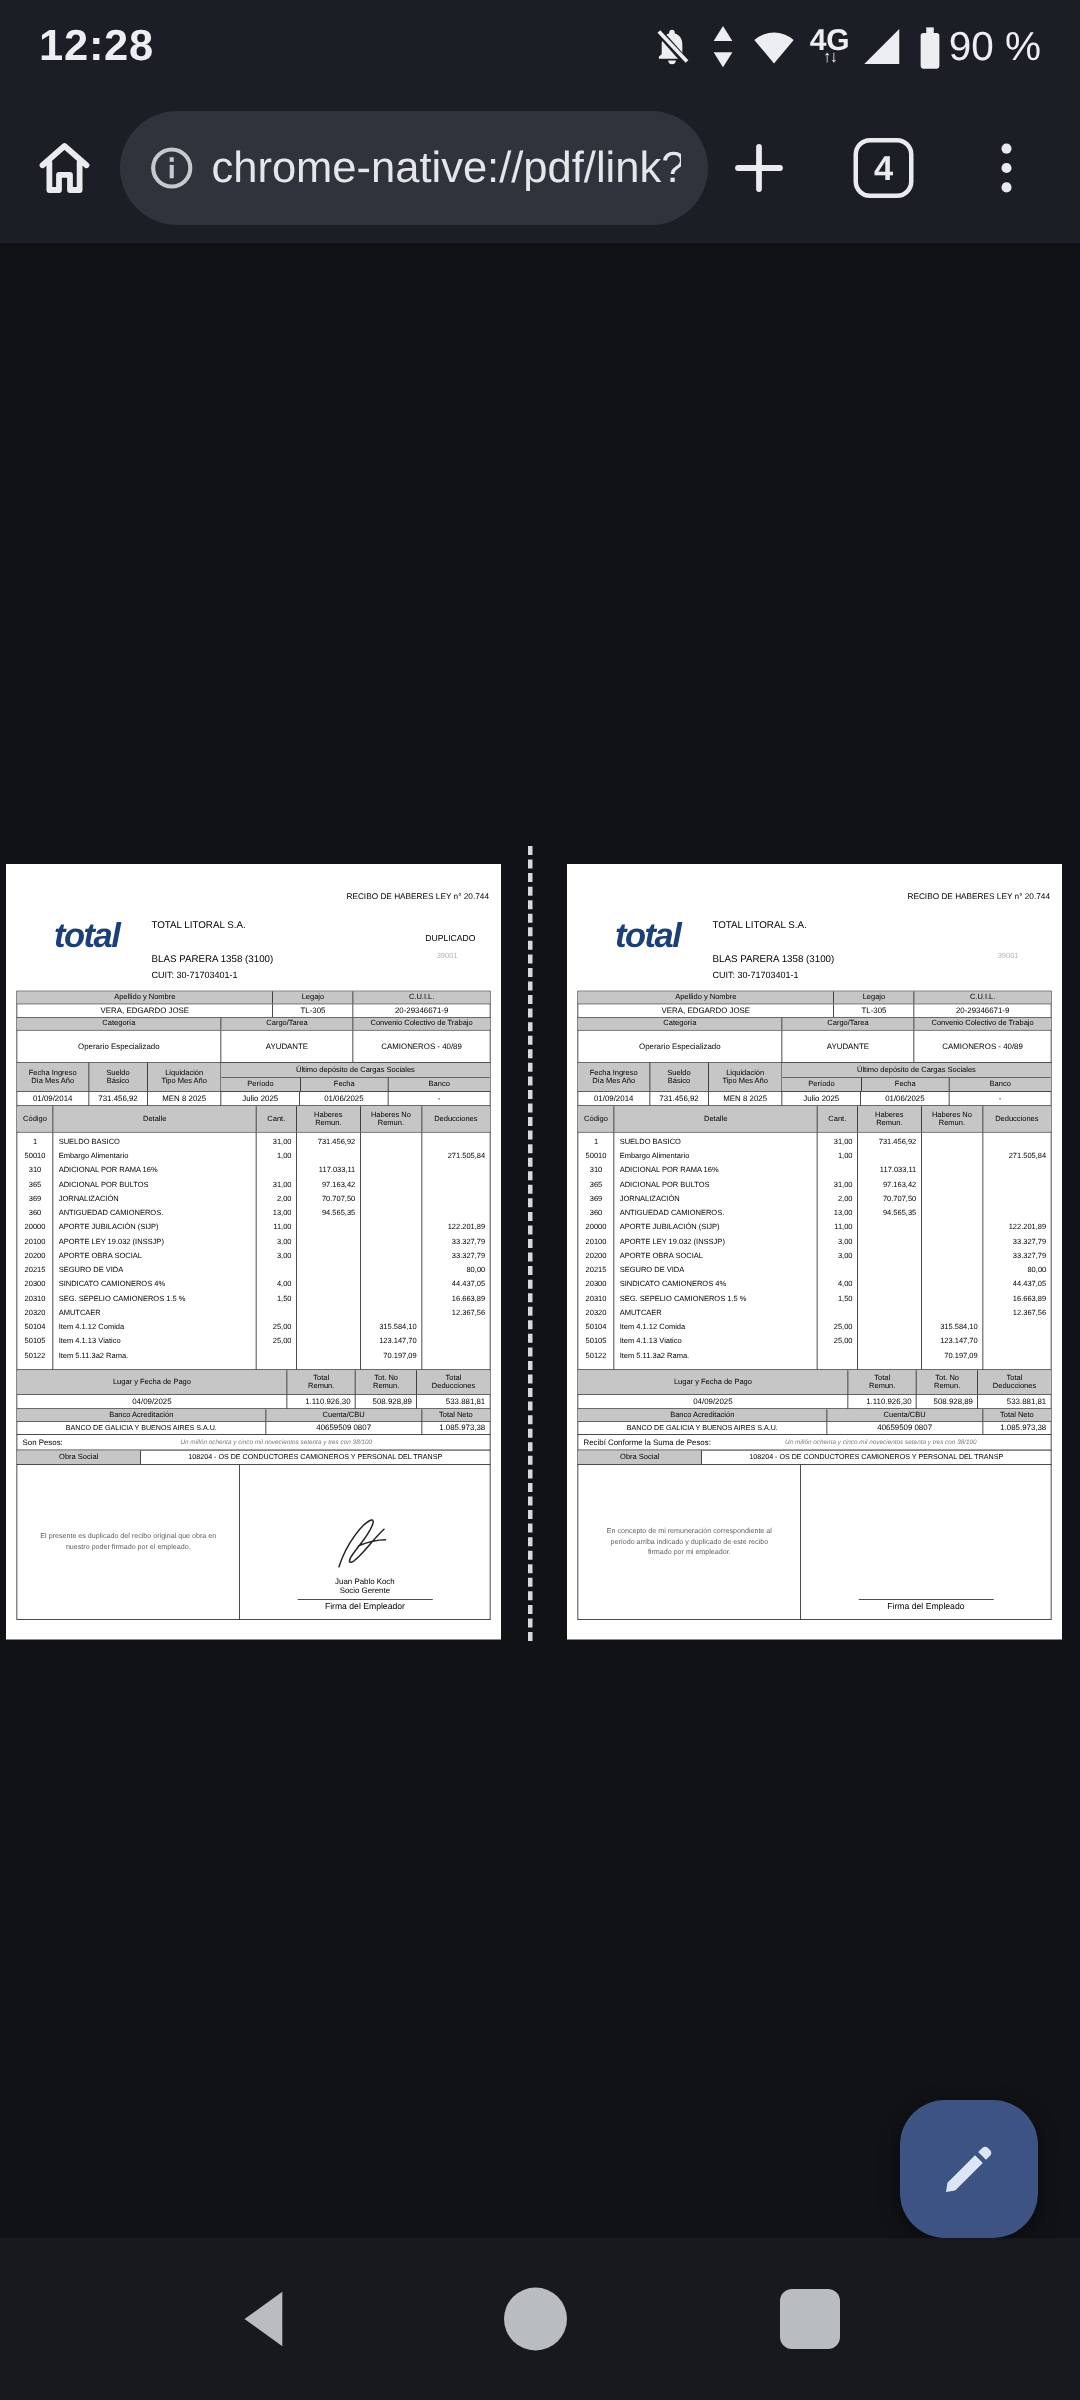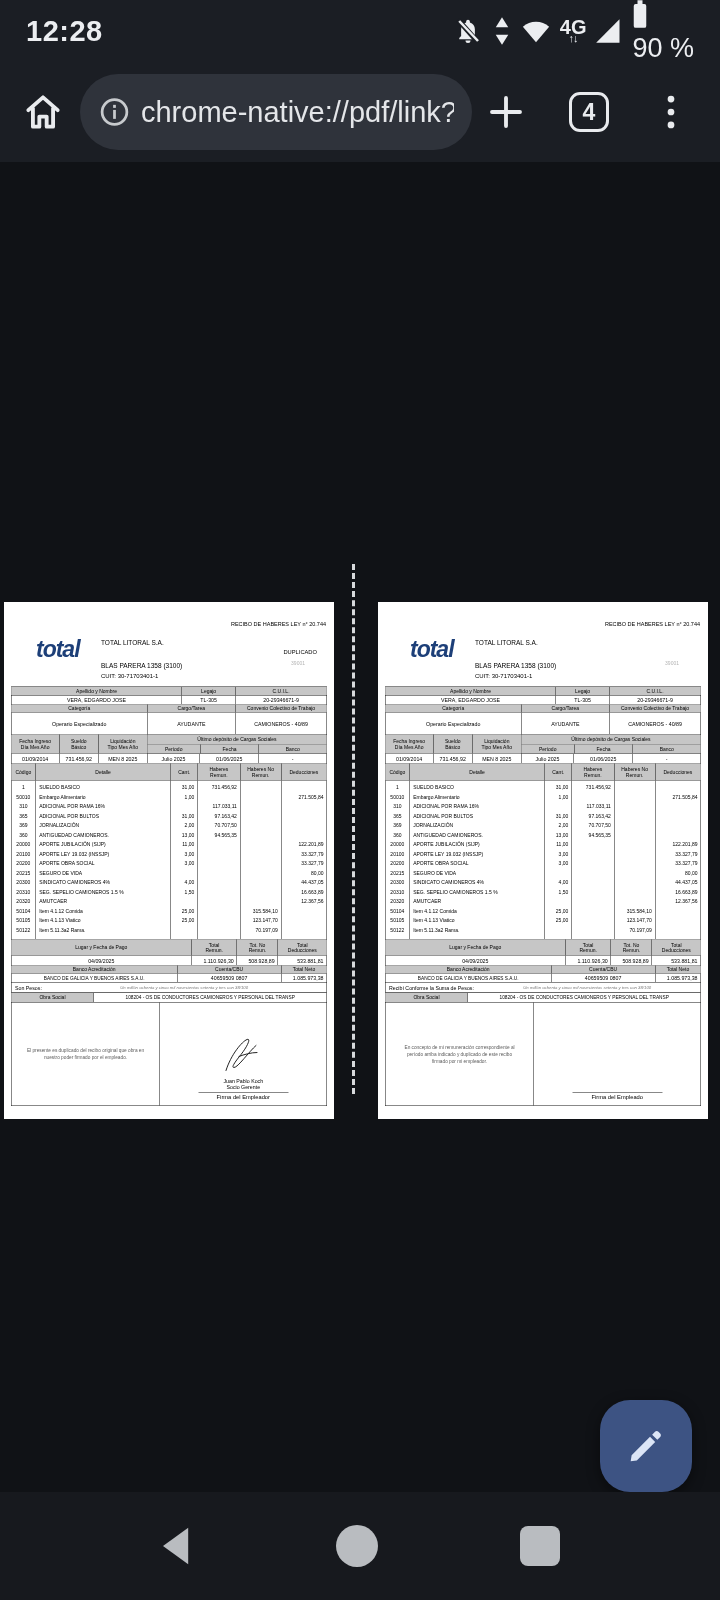--- a/index.html
+++ b/index.html
@@ -7,35 +7,35 @@
   .screen{position:relative;width:720px;height:1600px;background:#101216;overflow:hidden;
           font-family:"Liberation Sans",sans-serif;}
   
   .top-chrome{position:absolute;left:0;top:0;width:720px;height:162px;background:#1b1e24;}
   .statusbar{position:absolute;left:0;top:0;width:720px;height:62px;display:flex;align-items:center;
              color:#eceef1;padding:0 26px;}
   .sb-time{font-size:29px;font-weight:bold;letter-spacing:.5px;}
   .sb-right{margin-left:auto;display:flex;align-items:center;gap:9px;}
   .sb-net{font-size:20px;font-weight:bold;line-height:14px;text-align:center;}
   .sb-net .mini-arrows{display:block;font-size:11px;line-height:8px;letter-spacing:-1px;}
-  .sb-batt{display:flex;align-items:flex-start;gap:4px;flex-direction:column;}
+  .sb-batt{display:flex;align-items:flex-end;gap:4px;}
   .sb-pct{font-size:27px;}
   .toolbar{position:absolute;left:0;top:62px;width:720px;height:100px;display:flex;align-items:center;}
   .omnibox{position:absolute;left:80px;top:12px;width:392px;height:76px;border-radius:38px;
            background:#2f333b;display:flex;align-items:center;padding:0 18px;gap:10px;overflow:hidden;}
   .omni-url{color:#e4e6e9;font-size:29px;white-space:nowrap;overflow:hidden;}
   .tbtn{position:absolute;top:12px;height:76px;display:flex;align-items:center;justify-content:center;}
   .home-btn{left:10px;width:66px;}
   .plus-btn{left:476px;width:60px;}
   .tab-btn{left:552px;width:74px;}
   .tab-box{width:40px;height:40px;border:3px solid #e9ebee;border-radius:11px;display:flex;
            align-items:center;justify-content:center;color:#e9ebee;font-size:23px;font-weight:bold;}
   .kebab-btn{left:636px;width:70px;}
   
-  .pdf-page{position:absolute;top:602px;width:330px;height:517px;background:#ffffff;overflow:hidden;}
+  .pdf-page{position:absolute;top:576px;width:330px;height:517px;background:#ffffff;overflow:hidden;}
   .page-left{left:4px;}
   .page-right{left:378px;}
   .cutline{position:absolute;left:352px;top:564px;height:530px;width:0;
            border-left:3px dashed #d7d9dc;}
   .receipt{width:660px;height:1034px;transform:scale(.5);transform-origin:0 0;color:#000;
            font-size:10px;line-height:1.15;}
   .rec-head{position:relative;height:170px;}
   .rec-title{position:absolute;right:16px;top:38px;font-size:11px;}
   .rec-dup{position:absolute;right:34px;top:94px;font-size:11.5px;}
   .rec-formno{position:absolute;right:58px;top:117px;font-size:10px;color:#b4b4b4;}

